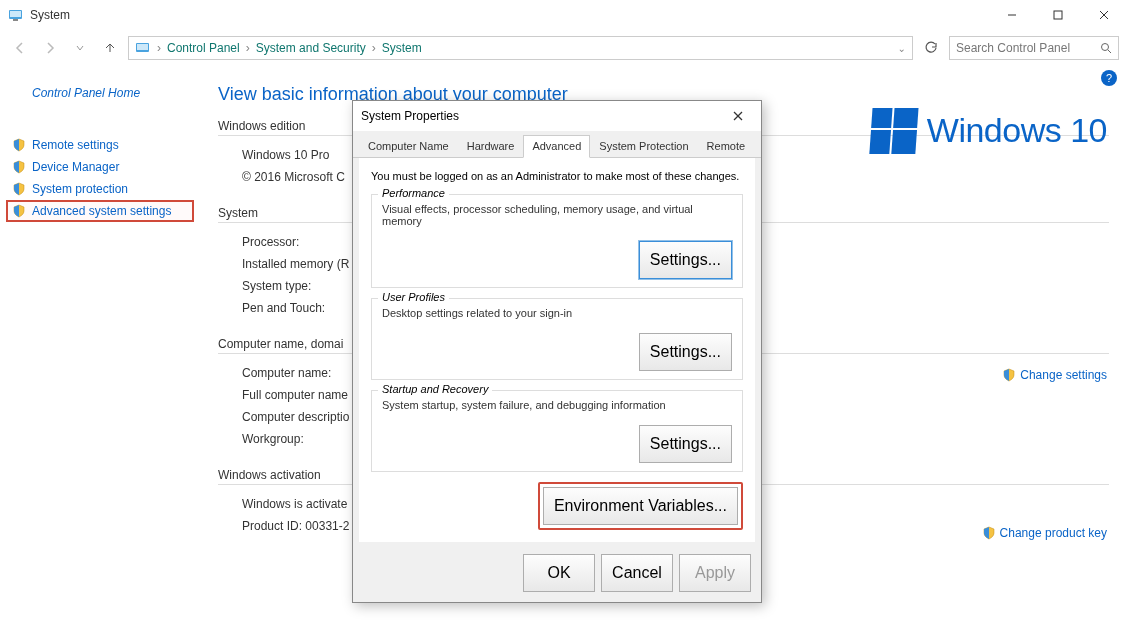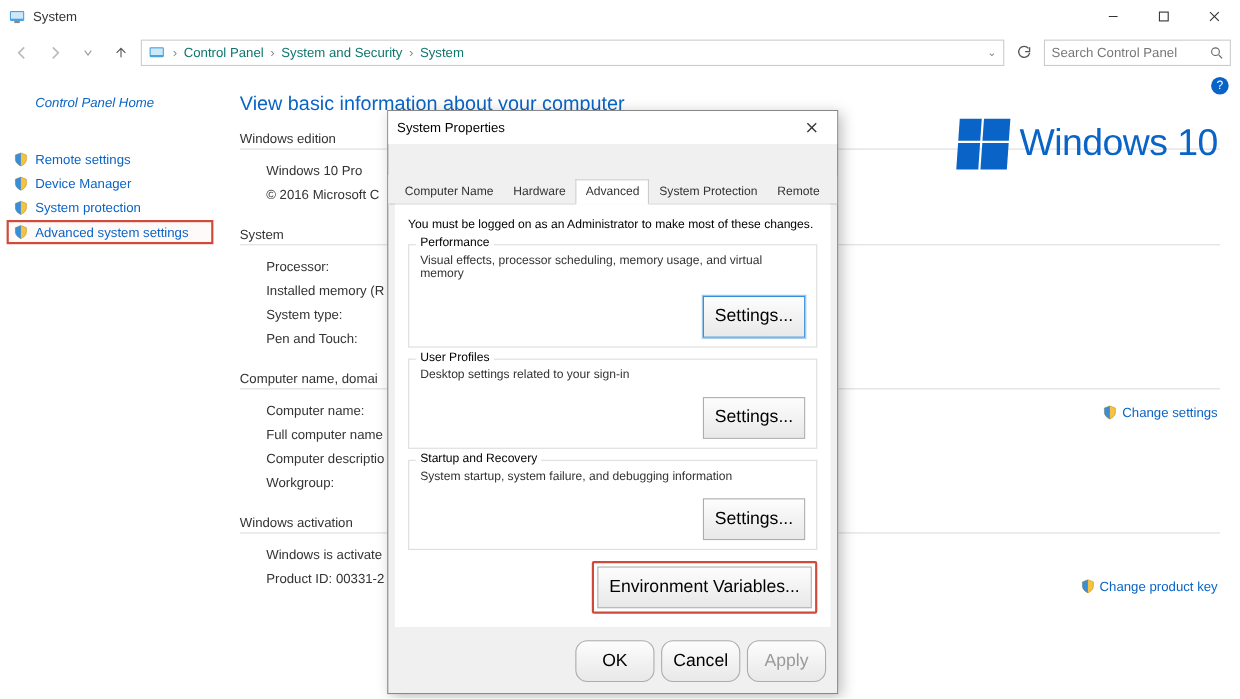--- a/index.html
+++ b/index.html
@@ -51,36 +51,36 @@
 .rightlink { position:absolute; right:20px; display:flex; align-items:flex-start; gap:4px; color:#0a64c7; font-size:12px; }
 .rightlink.cs { top:302px; }
 .rightlink.pk { top:460px; }
 
 
 .dialog { position:absolute; left:352px; top:100px; width:410px; background:#f0f0f0; border:1px solid #888; box-shadow:3px 3px 12px rgba(0,0,0,0.25); z-index:50; }
 .dlg-title { height:30px; background:#fff; display:flex; align-items:center; padding:0 8px; font-size:12px; }
 .dlg-title .t { flex:1; }
 .dlg-close { width:30px; height:24px; display:flex; align-items:center; justify-content:center; font-size:14px; }
 
-.tabs { display:flex; background:#f0f0f0; padding:4px 6px 0 6px; border-bottom:1px solid #ccc; font-size:11px;margin-top:28px; }
+.tabs { display:flex; background:#f0f0f0; padding:4px 6px 0 6px; border-bottom:1px solid #ccc; font-size:11px; }
 .tabs .tab { padding:4px 8px; background:#f0f0f0; border:1px solid transparent; color:#333; position:relative; }
 .tabs .tab.active { background:#fff; border:1px solid #ccc; border-bottom:1px solid #fff; margin-bottom:-1px; }
 
 .dlg-body { background:#fff; margin:0 6px 6px 6px; padding:12px 12px 8px 12px; font-size:11px; }
 .dlg-body .note { margin-bottom:12px; }
 .group { border:1px solid #ddd; padding:8px 10px 8px 10px; margin-bottom:10px; position:relative; }
-.group .glabel { position:absolute; top:-8px; left:6px; background:#fff; padding:0 4px; font-size:11px; }
+.group .glabel { position:absolute; top:-8px; left:6px; background:#fff; padding:0 4px; font-size:11px;font-style:italic; }
 .group .gtext { font-size:11px; color:#333; }
 .group .gbtn-row { text-align:right; margin-top:14px; }
 .dbtn { min-width:76px; height:38px; background:linear-gradient(#fdfdfd,#e8e8e8); border:1px solid #adadad; font-size:16px; padding:0 10px; }
 .dbtn.focus { border:1px solid #3a8ed9; outline:1px solid #93c1e8; }
 .envrow { text-align:right; margin-top:4px; margin-bottom:4px; }
 .envbtn-wrap { display:inline-block; border:2px solid #d04a3a; padding:3px; border-radius:2px; }
 .dlg-footer { display:flex; justify-content:flex-end; gap:6px; padding:6px 10px 10px 0; }
-.dlg-footer .dbtn { min-width:72px;border-radius:11px; }
+.dlg-footer .dbtn { min-width:72px; }
 .dlg-footer .dbtn.disabled { color:#999; }
 
 svg { display:block; }
 </style>
 </head>
 <body>
 
 <div class="titlebar">
   <span class="icon">
     <svg width="16" height="16" viewBox="0 0 16 16">

